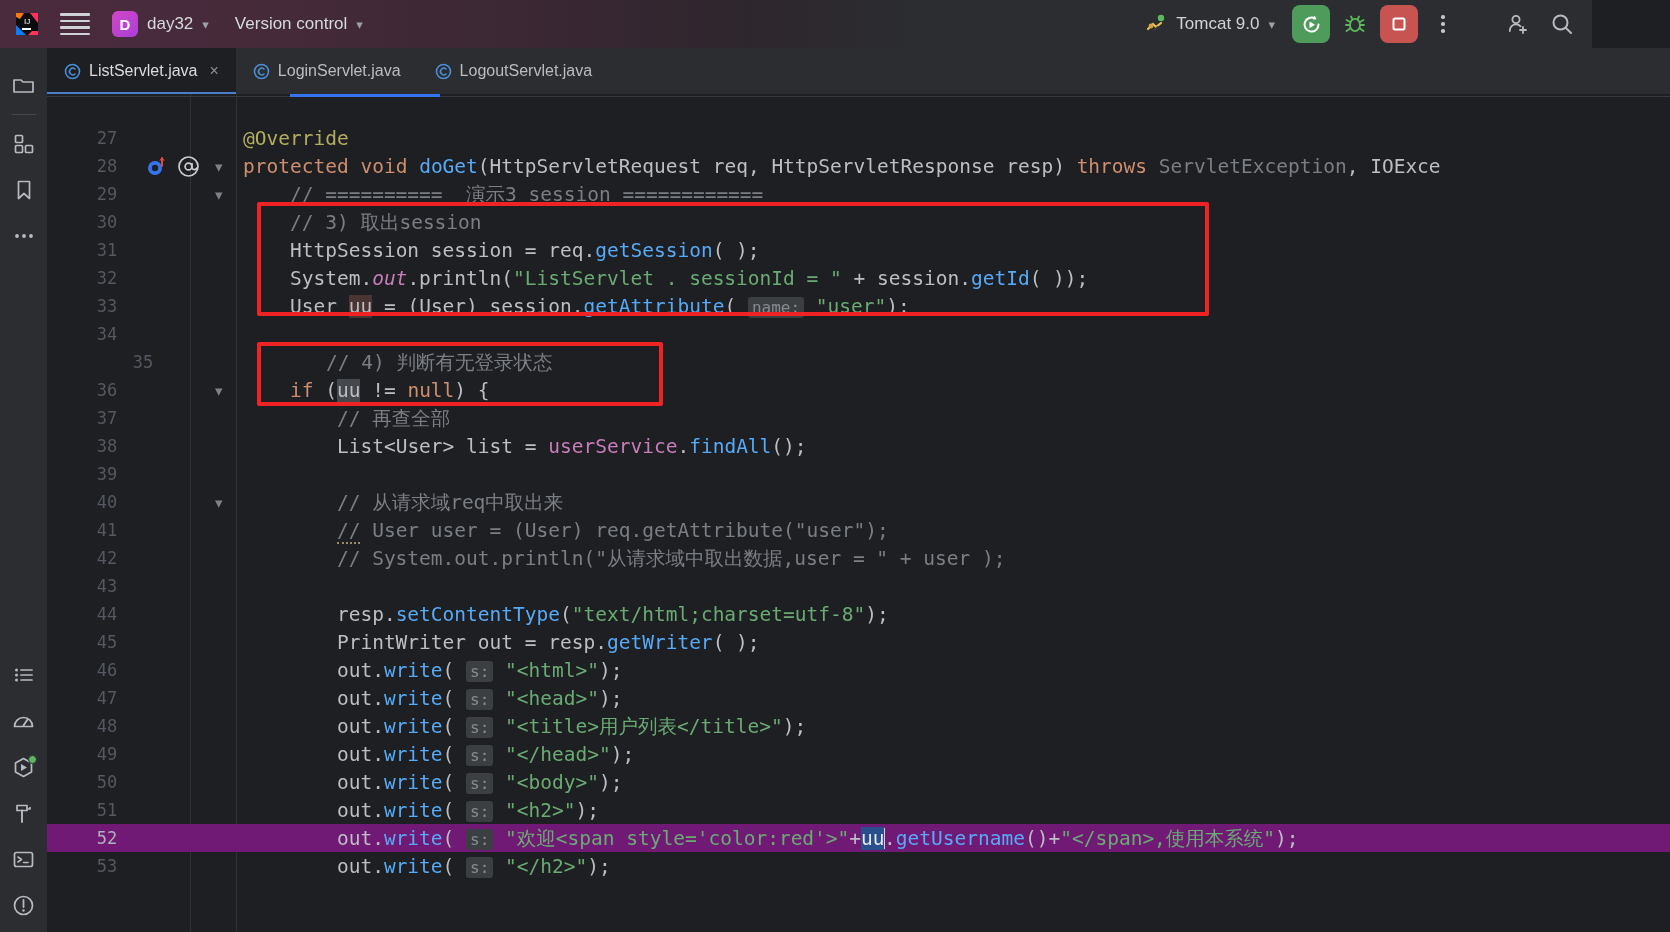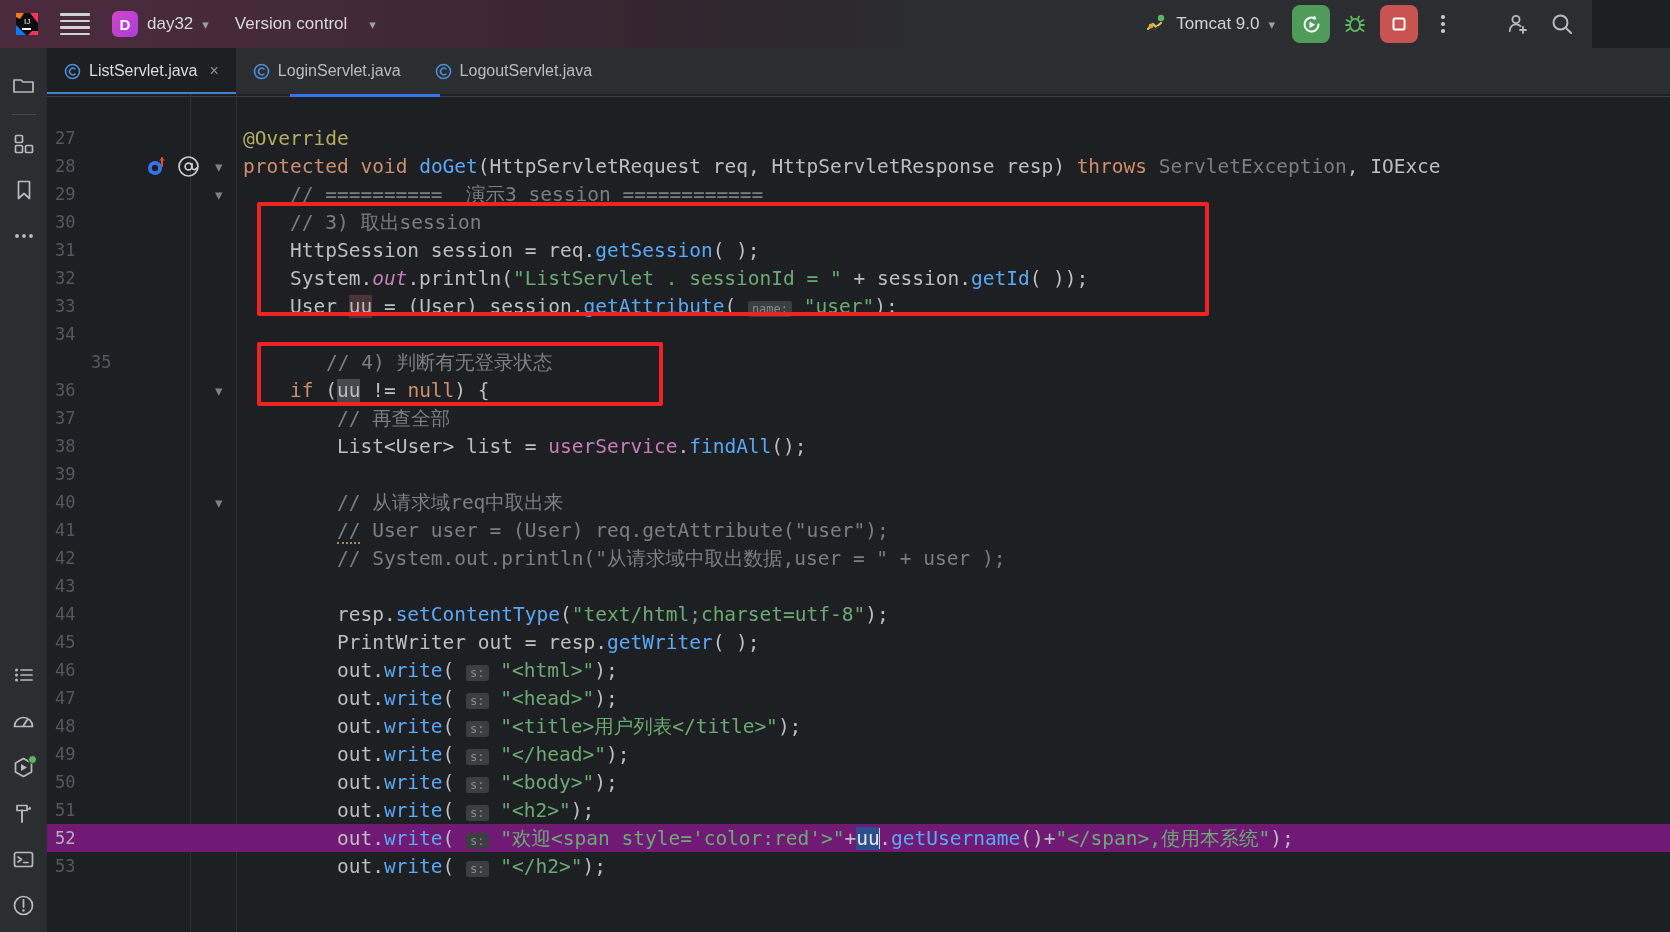--- a/index.html
+++ b/index.html
@@ -25,21 +25,21 @@
   }
   .proj-badge {
     width:26px;height:26px;border-radius:6px;
     background:linear-gradient(140deg,#d345c9,#a83fd6);
     color:#fff;font-size:15px;font-weight:700;
     display:flex;align-items:center;justify-content:center;
     font-family:"Liberation Sans", sans-serif;
   }
   .proj-name { color:#d6d9de; font-size:17px; font-family:"Liberation Sans", sans-serif; }
   .chev { color:#9ba1a8; font-size:13px; line-height:1; }
-  .vcs-chip { margin-left:26px; display:flex; align-items:center; gap:22px; cursor:pointer; }
+  .vcs-chip { margin-left:26px; display:flex; align-items:center; gap:9px; cursor:pointer; }
   .vcs-chip span.lbl { color:#d6d9de; font-size:17px; font-family:"Liberation Sans", sans-serif; }
 
   .tb-right { margin-left:auto; display:flex; align-items:center; gap:0; padding-right:8px; }
   .runcfg { display:flex; align-items:center; gap:9px; margin-right:14px; cursor:pointer; }
   .runcfg .lbl { color:#cfd3d8; font-size:17px; font-family:"Liberation Sans", sans-serif; }
   .ibtn { width:38px;height:38px;border-radius:8px;display:flex;align-items:center;justify-content:center;cursor:pointer;margin:0 3px;}
   .ibtn.green { background:#4f9b5c; }
   .ibtn.red { background:#c75450; }
   .dots-v { display:flex;flex-direction:column;gap:3.5px;align-items:center; }
   .dots-v i { width:3.5px;height:3.5px;border-radius:50%;background:#c3c7cc;display:block; }
@@ -81,21 +81,21 @@
   }
   .gutter-line1 { position:absolute; top:0; left:143px; width:1px; height:838px; background:#2f3134; }
   .gutter-line2 { position:absolute; top:0; left:189px; width:1px; height:838px; background:#2f3134; }
 
   .row {
     position:absolute; left:0; width:1623px; height:28.3px;
     display:flex; align-items:center;
   }
   .row.current { background:#701a75; }
   .lnum {
-    position:absolute; left:8px; width:120px; text-align:left;
+    position:absolute; left:0; width:120px; text-align:center;
     font-family:"DejaVu Sans Mono", monospace; font-size:17px; color:#545860;
   }
   .row.current .lnum { color:#aeb3ba; }
   .code {
     position:absolute; left:196px;
     font-family:"DejaVu Sans Mono", monospace; font-size:19.5px;
     white-space:pre; color:#bcbec4; letter-spacing:0px;
   }
   .usage-lbl {
     position:absolute; left:240px;
@@ -106,21 +106,21 @@
   .kw { color:#cf8e6d; }
   .cls { color:#bcbec4; }
   .mth { color:#57aaf7; }
   .str { color:#6aab73; }
   .cmt { color:#7a7e85; }
   .ann { color:#b3ae60; }
   .fld { color:#c77dbb; }
   .stat { color:#c77dbb; font-style:italic; }
   .hint {
     background:#3c3f41; color:#868a91; border-radius:3px;
-    padding:1px 4px; font-size:12px; font-family:"DejaVu Sans Mono", monospace;
+    padding:1px 4px; font-size:16px; font-family:"DejaVu Sans Mono", monospace;
   }
   .occ { background:#4a3434; }
   .occ2 { background:#45494d; }
   .sel { background:#2b4f8c; color:#e6e8eb; }
   .caret {
     display:inline-block; width:1.5px; height:21px; background:#cdd1d6;
     vertical-align:-4px; margin:0 -1px;
   }
   .squig {
     border-bottom:2px dotted #9a8b6a;

